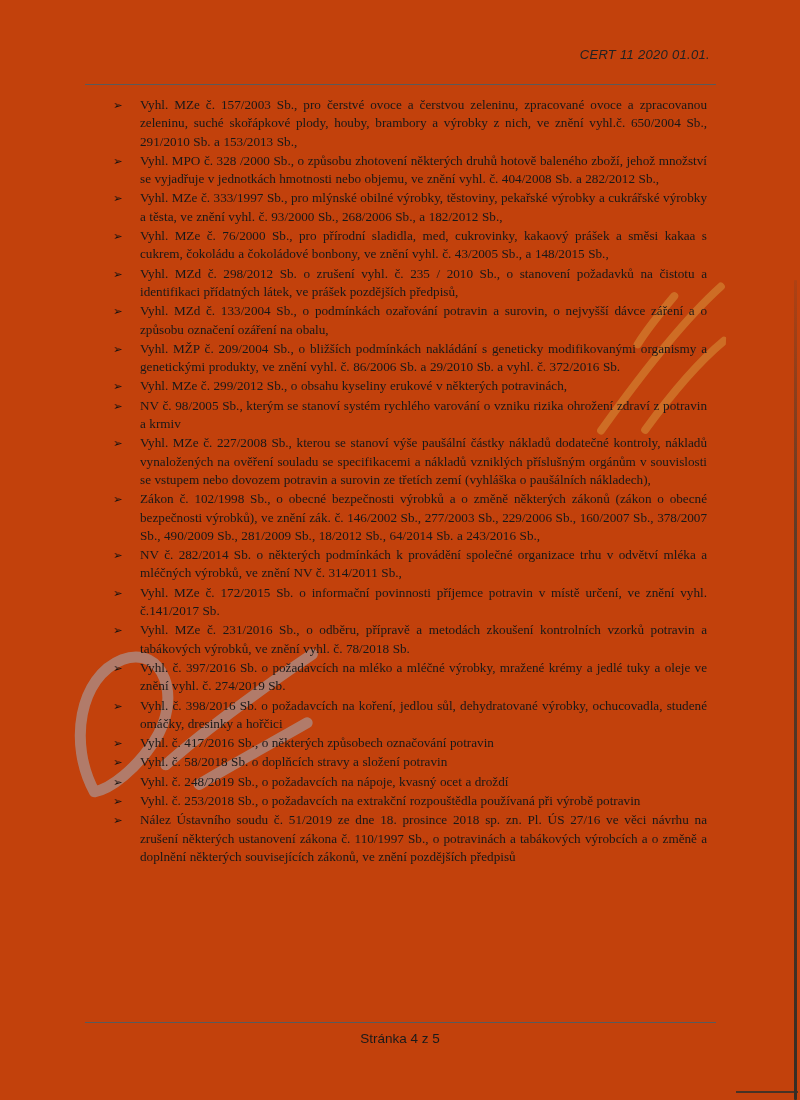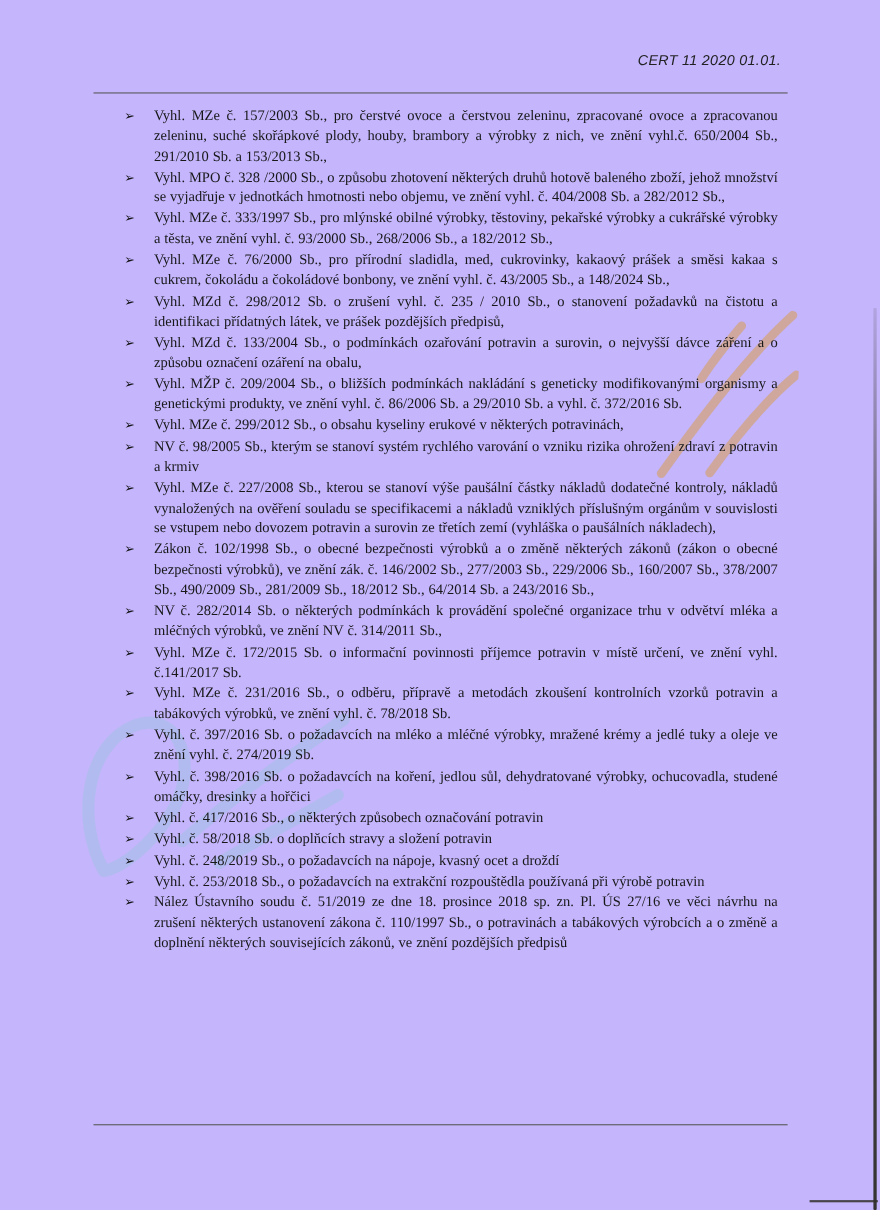--- a/index.html
+++ b/index.html
@@ -4,21 +4,21 @@
 <style>
   * { margin:0; padding:0; box-sizing:border-box; }
   html,body { width:800px; height:1100px; }
   body {
     background:#ffffff;
     font-family:"Liberation Serif", serif;
     color:#181818;
     position:relative;
     overflow:hidden;
   }
-  .page { position:absolute; inset:0; background:#c4b5fd;padding-left:23px; }
+  .page { position:absolute; inset:0; background:#c2410c;padding-left:23px; }
 
   .header-text {
     position:absolute; top:47px; right:90px;
     font-family:"Liberation Sans", sans-serif;
     font-style:italic; font-size:13px; color:#222;
     letter-spacing:.3px;
   }
   .header-rule {
     position:absolute; top:84px; left:85px; right:84px;
     border-top:1.6px solid #5a5a5a;
@@ -90,21 +90,21 @@
       <div class="item">
         <span class="bullet">➢</span>
         <div class="item-text"><span class="b">Vyhl. MPO č. 328 /2000 Sb., o způsobu zhotovení některých druhů hotově baleného zboží, jehož množství se vyjadřuje v jednotkách hmotnosti nebo objemu,</span><span class="r"> ve znění vyhl. č. 404/2008 Sb. a 282/2012 Sb.,</span></div>
       </div>
       <div class="item">
         <span class="bullet">➢</span>
         <div class="item-text"><span class="b">Vyhl. MZe č. 333/1997 Sb., pro mlýnské obilné výrobky, těstoviny, pekařské výrobky a cukrářské výrobky a těsta,</span><span class="r"> ve znění vyhl. č. 93/2000 Sb., 268/2006 Sb., a 182/2012 Sb.,</span></div>
       </div>
       <div class="item">
         <span class="bullet">➢</span>
-        <div class="item-text"><span class="b">Vyhl. MZe č. 76/2000 Sb., pro přírodní sladidla, med, cukrovinky, kakaový prášek a směsi kakaa s cukrem, čokoládu a čokoládové bonbony,</span><span class="r"> ve znění vyhl. č. 43/2005 Sb., a 148/2024 Sb.,</span></div>
+        <div class="item-text"><span class="b">Vyhl. MZe č. 76/2000 Sb., pro přírodní sladidla, med, cukrovinky, kakaový prášek a směsi kakaa s cukrem, čokoládu a čokoládové bonbony,</span><span class="r"> ve znění vyhl. č. 43/2005 Sb., a 148/2015 Sb.,</span></div>
       </div>
       <div class="item">
         <span class="bullet">➢</span>
         <div class="item-text"><span class="b">Vyhl. MZd č. 298/2012 Sb. o zrušení vyhl. č. 235 / 2010 Sb., o stanovení požadavků na čistotu a identifikaci přídatných látek,</span><span class="r"> ve prášek pozdějších předpisů,</span></div>
       </div>
       <div class="item">
         <span class="bullet">➢</span>
         <div class="item-text"><span class="b">Vyhl. MZd č. 133/2004 Sb., o podmínkách ozařování potravin a surovin, o nejvyšší dávce záření a o způsobu označení ozáření na obalu,</span></div>
       </div>
       <div class="item">
@@ -163,17 +163,18 @@
         <span class="bullet">➢</span>
         <div class="item-text"><span class="b">Vyhl. č. 253/2018 Sb., o požadavcích na extrakční rozpouštědla používaná při výrobě potravin</span></div>
       </div>
       <div class="item">
         <span class="bullet">➢</span>
         <div class="item-text"><span class="b">Nález Ústavního soudu č. 51/2019 ze dne 18. prosince 2018 sp. zn. Pl. ÚS 27/16 ve věci návrhu na zrušení některých ustanovení zákona č. 110/1997 Sb., o potravinách a tabákových výrobcích a o změně a doplnění některých souvisejících zákonů, ve znění pozdějších předpisů</span></div>
       </div>
     </div>
 
   <div class="footer-rule"></div>
+  <div class="footer-text" id="footer"><span class="r">Stránka </span><span class="b">4</span><span class="r"> z </span><span class="b">5</span></div>
 
   <div class="scan-edge-right"></div>
   <div class="scan-edge-bottom"></div>
 
 </div>
 
 </body></html>

